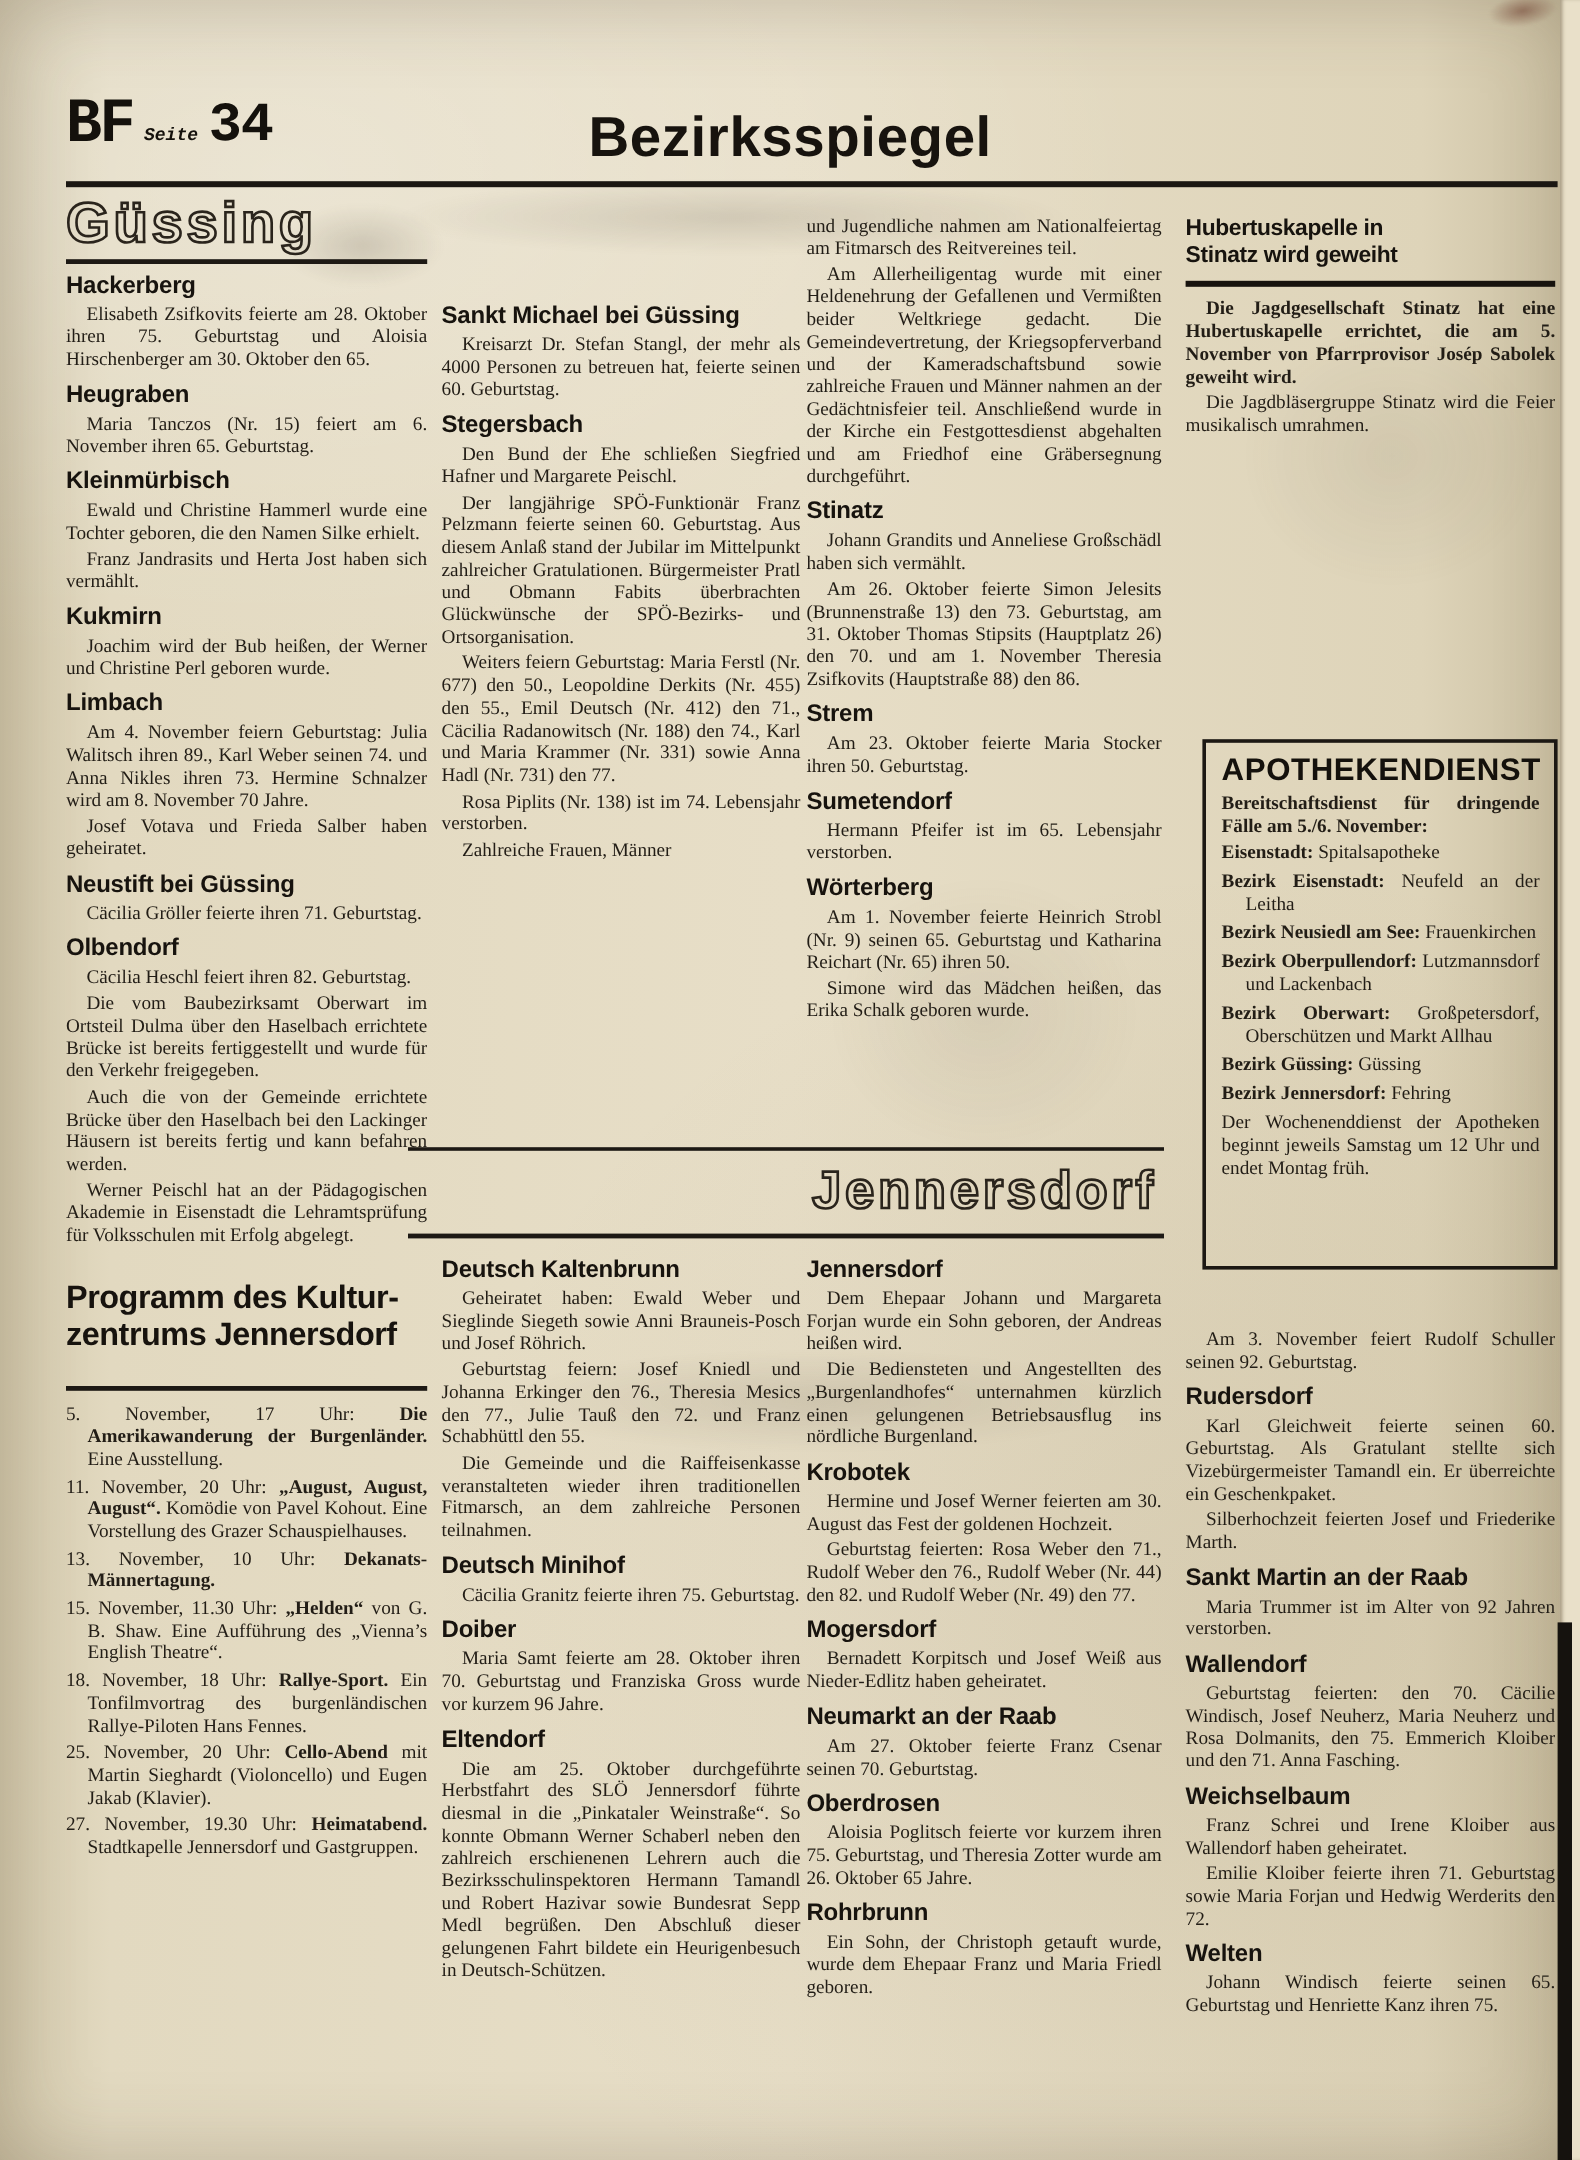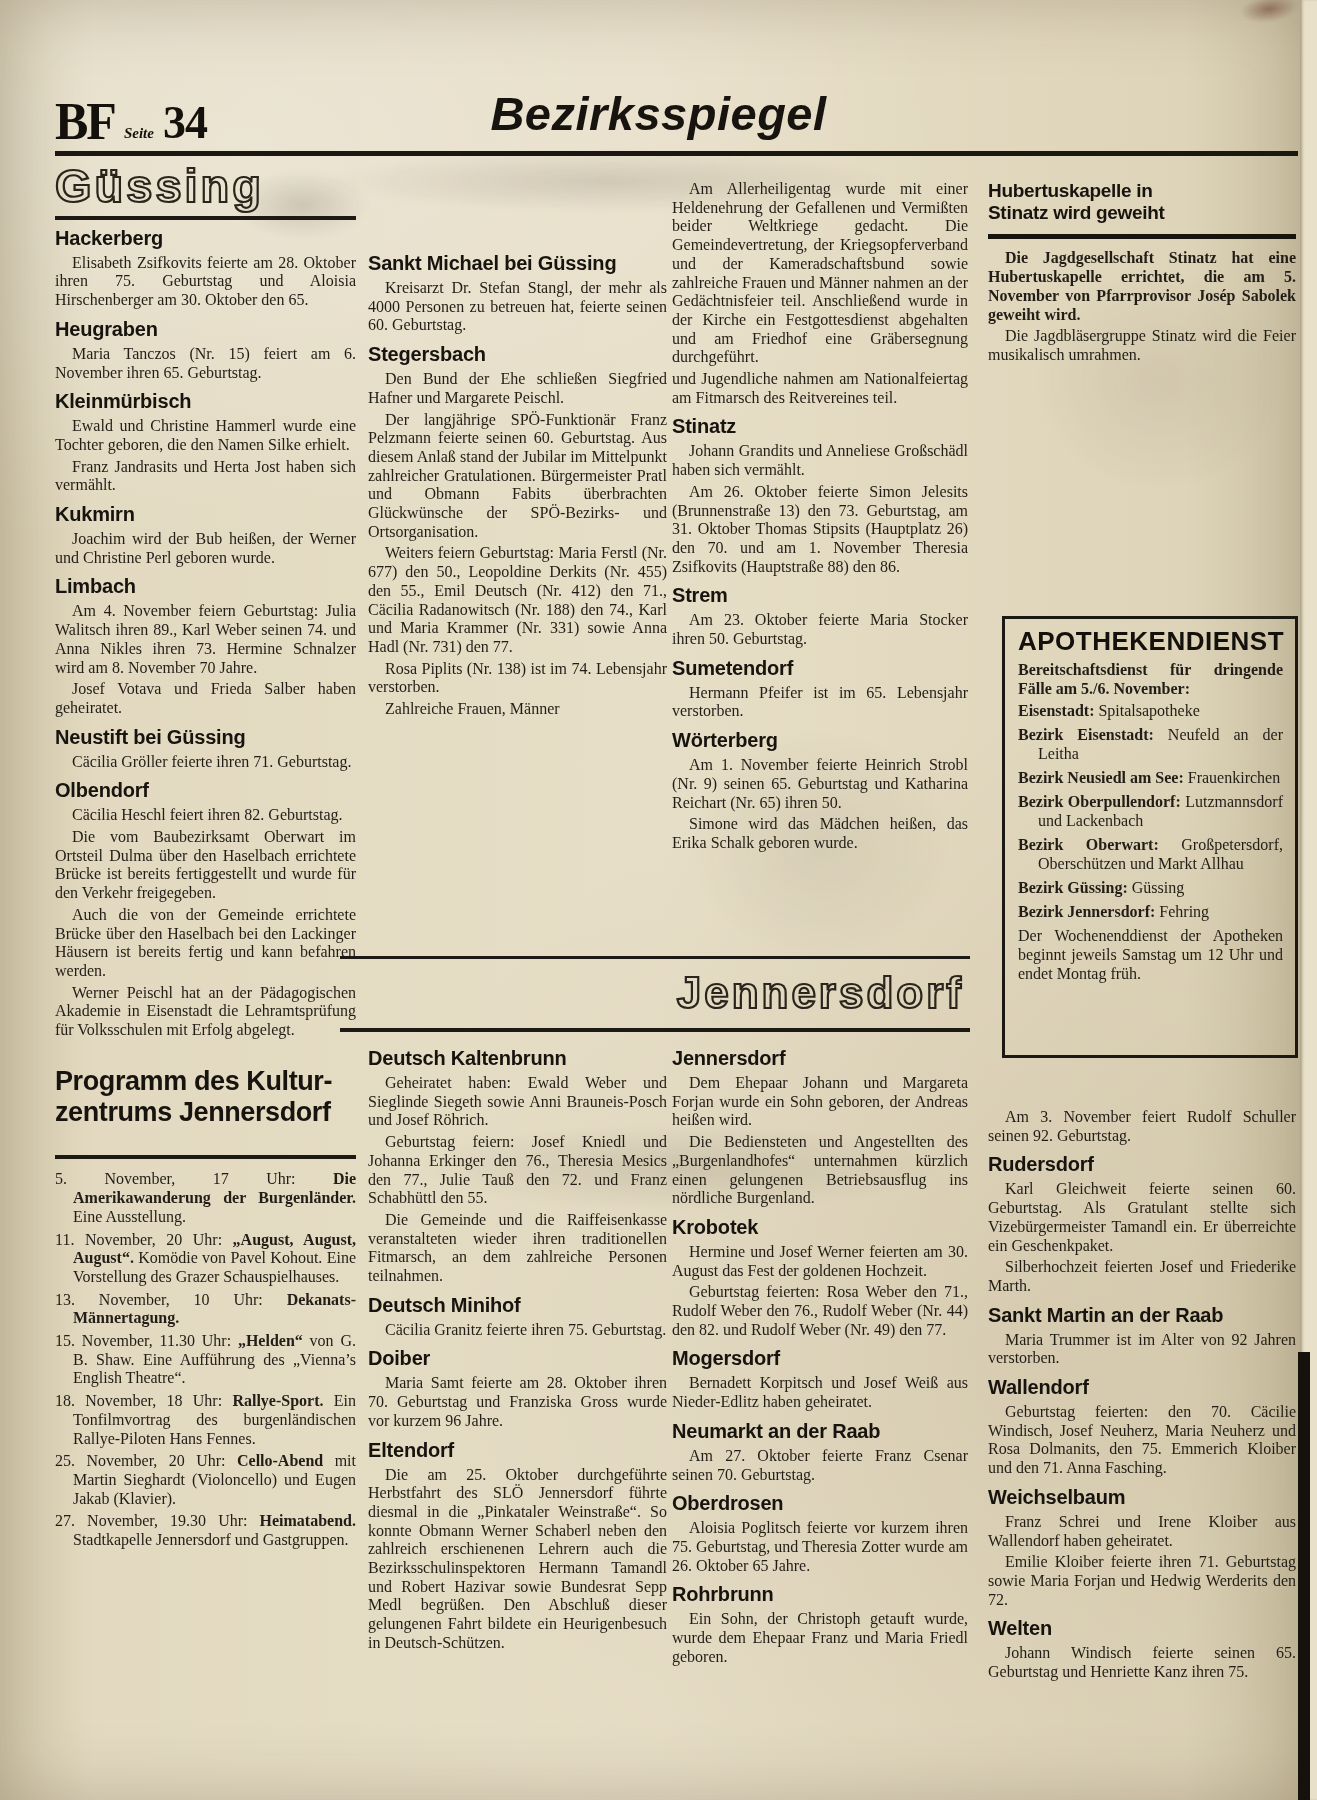--- a/index.html
+++ b/index.html
@@ -8,27 +8,27 @@
     position:relative; width:1317px; height:1800px; overflow:hidden;
     background:
       radial-gradient(1200px 700px at 18% 8%, rgba(255,255,255,.28), transparent 60%),
       radial-gradient(1000px 900px at 80% 75%, rgba(120,100,60,.10), transparent 70%),
       linear-gradient(90deg,#d3c9ac,#e2d9c0 7%,#e7dec7 50%,#ded4b9 90%,#c8bd9f),
       #e0d7bd;
     box-shadow: inset 0 0 70px rgba(85,70,45,.28);
     color:#221d16;
   }
   
-  .brand{position:absolute; left:55px; top:92px; display:flex; align-items:baseline; gap:9px;
-         font-family:Liberation Serif, serif; color:#14110c;}
+  .brand{position:absolute; left:55px; top:76px; display:flex; align-items:baseline; gap:9px;
+         font-family:Liberation Mono, monospace; color:#14110c;}
   .brand .bf{font-size:50px; font-weight:bold; letter-spacing:-2px; transform:scaleY(1.05);}
   .brand .seite{font-size:15px; font-weight:bold; font-style:italic;}
   .brand .pnum{font-size:46px; font-weight:bold; letter-spacing:-1px;}
   .masthead{position:absolute; left:0; right:0; top:86px; text-align:center;
-            font-family:"Liberation Sans",sans-serif; font-style:italic; font-weight:bold;
+            font-family:"Liberation Sans",sans-serif; font-weight:bold;
             font-size:47px; letter-spacing:0.5px; color:#17130e;}
   .head-rule{position:absolute; left:55px; width:1243px; top:151px; height:5px; background:#1b1712;}
   
   .outline-logo{
     font-family:"Liberation Sans",sans-serif; font-weight:bold; font-size:47px; line-height:1.1;
     letter-spacing:3px; color:#2a241c;
     -webkit-text-stroke:2.2px #2a241c; -webkit-text-fill-color:transparent;
   }
   .logo-rule{height:4px; background:#1d1914; margin:4px 0 8px;}
   
@@ -134,22 +134,22 @@
         <p class="body-p">Den Bund der Ehe schließen Siegfried Hafner und Margarete Peischl.</p>
         <p class="body-p">Der langjährige SPÖ-Funktionär Franz Pelzmann feierte seinen 60. Geburtstag. Aus diesem Anlaß stand der Jubilar im Mittelpunkt zahlreicher Gratulationen. Bürgermeister Pratl und Obmann Fabits überbrachten Glückwünsche der SPÖ-Bezirks- und Ortsorganisation.</p>
         <p class="body-p">Weiters feiern Geburtstag: Maria Ferstl (Nr. 677) den 50., Leopoldine Derkits (Nr. 455) den 55., Emil Deutsch (Nr. 412) den 71., Cäcilia Radanowitsch (Nr. 188) den 74., Karl und Maria Krammer (Nr. 331) sowie Anna Hadl (Nr. 731) den 77.</p>
         <p class="body-p">Rosa Piplits (Nr. 138) ist im 74. Lebensjahr verstorben.</p>
         <p class="body-p">Zahlreiche Frauen, Männer</p>
       </div>
   </div>
 
   <div class="col" style="left:672px; top:180px; width:296px;">
     <div class="render">
+        <p class="body-p noind">und Jugendliche nahmen am Nationalfeiertag am Fitmarsch des Reitvereines teil.</p>
         <p class="body-p">Am Allerheiligentag wurde mit einer Heldenehrung der Gefallenen und Vermißten beider Weltkriege gedacht. Die Gemeindevertretung, der Kriegsopferverband und der Kameradschaftsbund sowie zahlreiche Frauen und Männer nahmen an der Gedächtnisfeier teil. Anschließend wurde in der Kirche ein Festgottesdienst abgehalten und am Friedhof eine Gräbersegnung durchgeführt.</p>
-        <p class="body-p noind">und Jugendliche nahmen am Nationalfeiertag am Fitmarsch des Reitvereines teil.</p>
         <div class="sec-h">Stinatz</div>
         <p class="body-p">Johann Grandits und Anneliese Großschädl haben sich vermählt.</p>
         <p class="body-p">Am 26. Oktober feierte Simon Jelesits (Brunnenstraße 13) den 73. Geburtstag, am 31. Oktober Thomas Stipsits (Hauptplatz 26) den 70. und am 1. November Theresia Zsifkovits (Hauptstraße 88) den 86.</p>
         <div class="sec-h">Strem</div>
         <p class="body-p">Am 23. Oktober feierte Maria Stocker ihren 50. Geburtstag.</p>
         <div class="sec-h">Sumetendorf</div>
         <p class="body-p">Hermann Pfeifer ist im 65. Lebensjahr verstorben.</p>
         <div class="sec-h">Wörterberg</div>
         <p class="body-p">Am 1. November feierte Heinrich Strobl (Nr. 9) seinen 65. Geburtstag und Katharina Reichart (Nr. 65) ihren 50.</p>
         <p class="body-p">Simone wird das Mädchen heißen, das Erika Schalk geboren wurde.</p>

